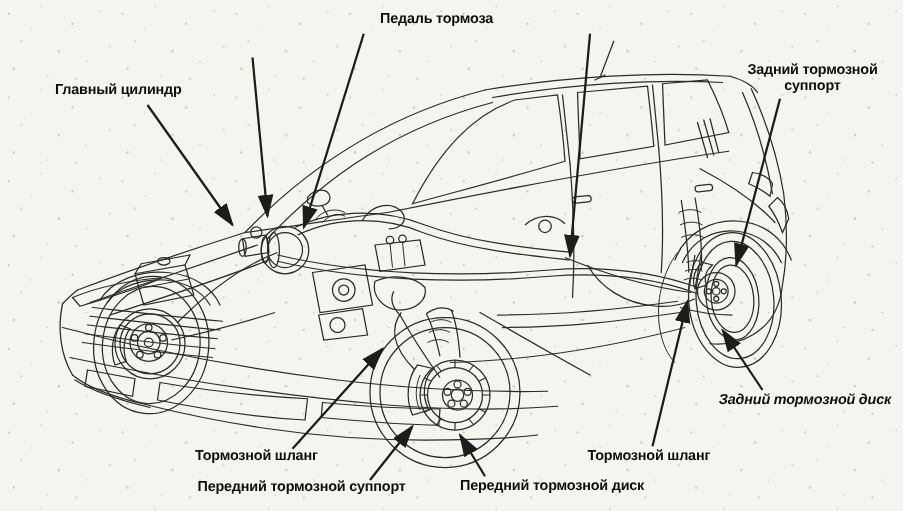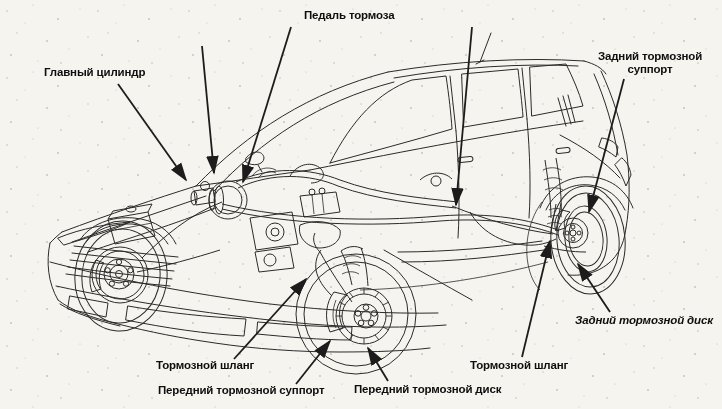--- a/index.html
+++ b/index.html
@@ -255,19 +255,19 @@
 
 <div class="lbl" style="left:265px;top:9px;padding-left:39px;">Педаль тормоза</div>
 
 
 <div class="lbl wrap" style="left:594px;top:50px;width:112px;text-align:center;">Задний тормозной суппорт</div>
 
 <div class="lbl" style="left:575px;top:314px;font-style:italic;">Задний тормозной диск</div>
 
 <div class="lbl" style="left:470px;top:359px;">Тормозной шланг</div>
 
-<div class="lbl" style="left:354px;top:383px;">Передний тормозной диск</div>
+<div class="lbl" style="left:368px;top:383px;">Передний тормозной диск</div>
 
 <div class="lbl" style="left:158px;top:384px;">Передний тормозной суппорт</div>
 
 <div class="lbl" style="left:156px;top:359px;">Тормозной шланг</div>
 
 </div>
 
 </body></html>

